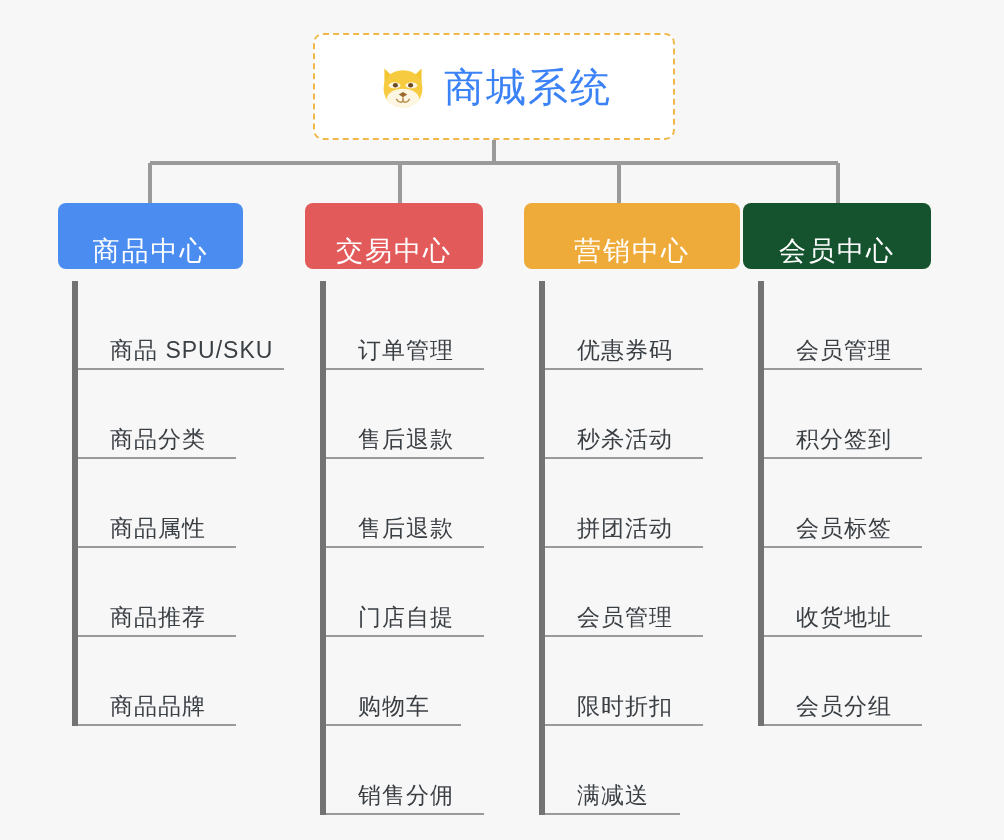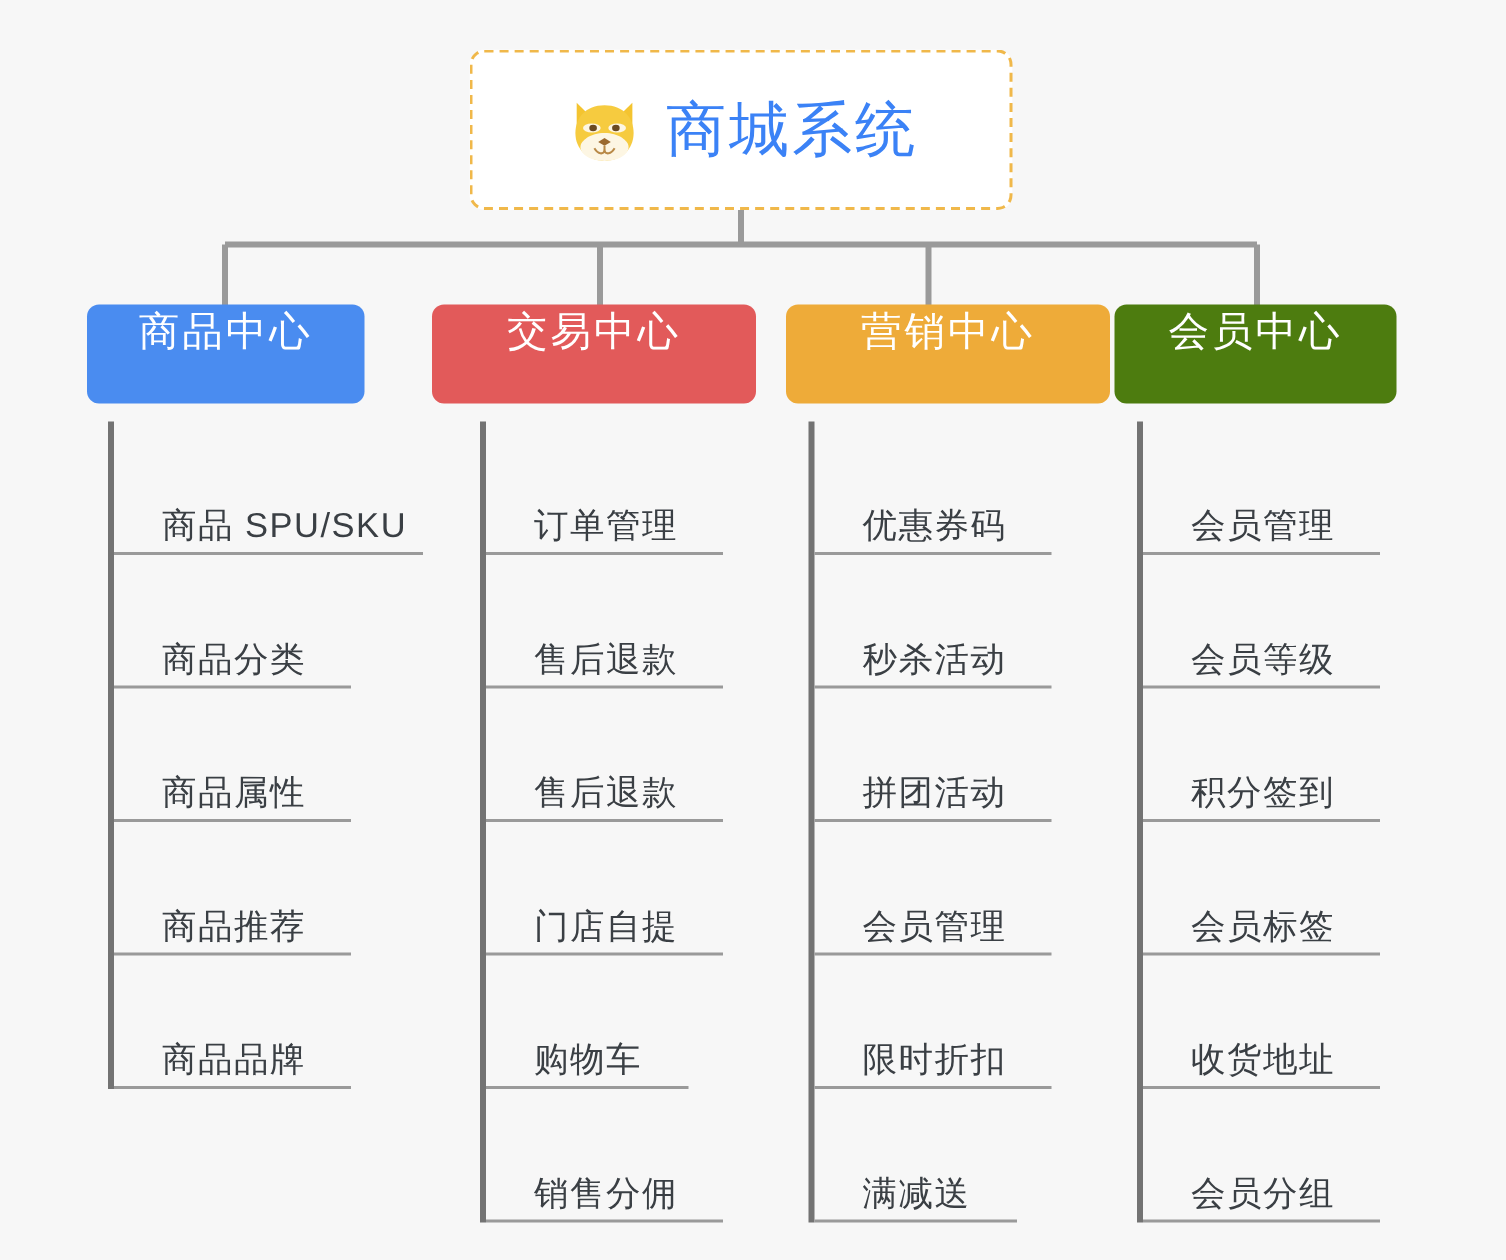--- a/index.html
+++ b/index.html
@@ -76,39 +76,39 @@
   }
   .column.c0 { left: 40px; }
   .column.c1 { left: 288px; }
   .column.c2 { left: 507px; }
   .column.c3 { left: 726px; }
 
   .cat-header {
     height: 66px;
     border-radius: 8px;
     display: flex;
-    align-items: flex-start;
+    align-items: flex-end;
     justify-content: center;
     color: #ffffff;
     font-size: 27px;
     letter-spacing: 2px;
     white-space: nowrap;
     box-sizing: border-box;
   }
   .column.c0 .cat-header { width: 185px; margin-left: 18px; }
-  .column.c1 .cat-header { width: 216px; }
+  .column.c1 .cat-header { width: 178px; margin-left: 17px; }
   .column.c2 .cat-header { width: 216px; margin-left: 17px; }
   .column.c3 .cat-header { width: 188px; margin-left: 17px; }
 
   
   .leaf-list {
     position: relative;
     margin-top: 12px;
     padding-left: 32px;
-    border-left: 4px solid #737373;
+    border-left: 6px solid #737373;
     margin-left: 32px;
     width: 190px;
     box-sizing: border-box;
   }
   .column.c0 .leaf-list { margin-left: 32px; }
 
   .leaf-item {
     position: relative;
     height: 89px;
     display: flex;
@@ -252,31 +252,27 @@
           <span class="leaf-label">限时折扣</span>
         </div>
         <div class="leaf-item">
           <span class="leaf-underline" style="width:135px"></span>
           <span class="leaf-label">满减送</span>
         </div>
       </div>
     </div>
 
     <div class="column c3">
-      <div class="cat-header" style="background:#4d7c0f">
+      <div class="cat-header" style="background:#14532d">
         <span>会员中心</span>
       </div>
       <div class="leaf-list">
         <div class="leaf-item">
           <span class="leaf-underline" style="width:158px"></span>
           <span class="leaf-label">会员管理</span>
-        </div>
-        <div class="leaf-item">
-          <span class="leaf-underline" style="width:158px"></span>
-          <span class="leaf-label">会员等级</span>
         </div>
         <div class="leaf-item">
           <span class="leaf-underline" style="width:158px"></span>
           <span class="leaf-label">积分签到</span>
         </div>
         <div class="leaf-item">
           <span class="leaf-underline" style="width:158px"></span>
           <span class="leaf-label">会员标签</span>
         </div>
         <div class="leaf-item">

